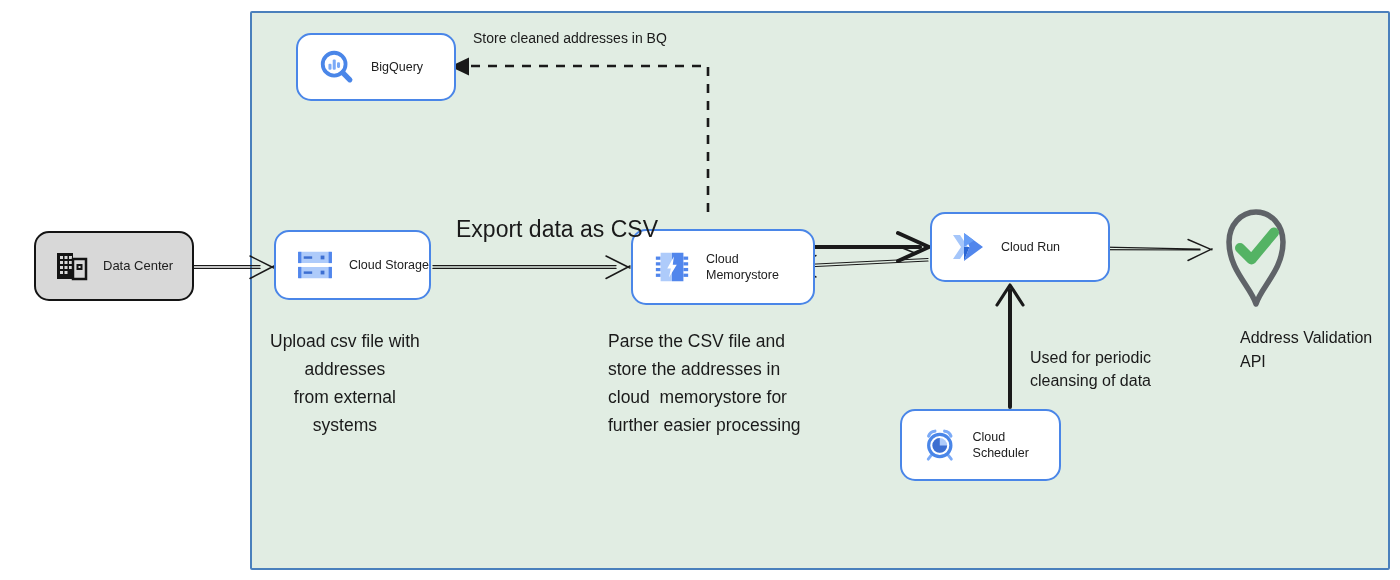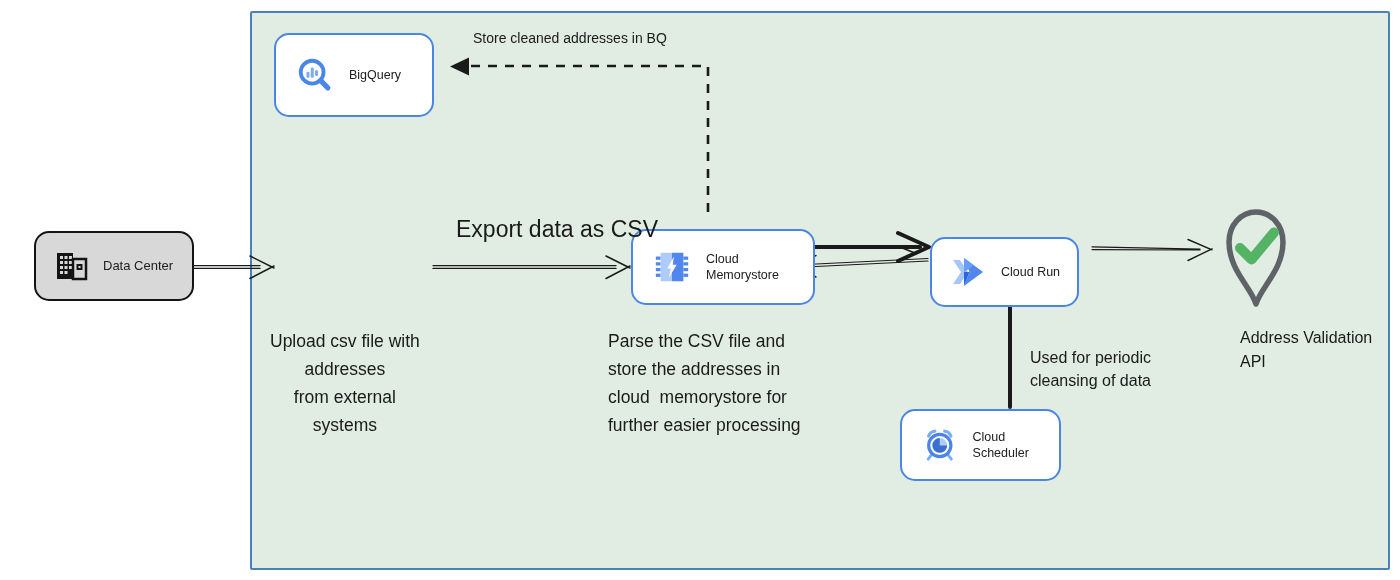--- a/index.html
+++ b/index.html
@@ -16,24 +16,24 @@
     position:absolute;display:flex;align-items:center;gap:15px;
     background:#ffffff;border:2px solid #4a86e8;border-radius:15px;
     box-sizing:border-box;padding-left:20px;
   }
   .node .nlabel{font-size:12.5px;line-height:16px;color:#202020;white-space:pre-line;}
   .node-datacenter{
     left:10px;top:231px;width:160px;height:70px;
     background:#d8d8d8;border:2.5px solid #141414;border-radius:15px;margin-left:24px;
   }
   .node-datacenter .nlabel{font-size:13px;}
-  .node-bigquery{left:274px;top:33px;width:160px;height:84px;}
+  .node-bigquery{left:296px;top:33px;width:160px;height:68px;}
   .node-storage{left:274px;top:230px;width:157px;height:70px;}
   .node-memorystore{left:631px;top:229px;width:184px;height:76px;}
-  .node-run{left:930px;top:212px;width:149px;height:70px;margin-top:25px;}
+  .node-run{left:930px;top:212px;width:180px;height:70px;}
   .node-scheduler{left:900px;top:409px;width:161px;height:72px;}
   .pin{position:absolute;left:1221px;top:206px;width:70px;height:104px;}
   .lbl{position:absolute;white-space:pre-wrap;}
   .lbl-store{left:473px;top:30px;font-size:14px;}
   .lbl-export{left:456px;top:216px;font-size:23px;}
   .lbl-upload{left:270px;top:327px;font-size:17.5px;line-height:28px;text-align:center;}
   .lbl-parse{left:608px;top:327px;font-size:17.5px;line-height:28px;}
   .lbl-periodic{left:1030px;top:346px;font-size:16px;line-height:23px;}
   .lbl-validation{left:1240px;top:326px;font-size:16px;line-height:24px;}
 </style>
@@ -112,20 +112,39 @@
       <g fill="#7baaf7">
         <rect x="11" y="16.5" width="3.2" height="6.5" rx="1.2"></rect>
         <rect x="15.5" y="12" width="3.2" height="11" rx="1.2"></rect>
         <rect x="20" y="15" width="3.2" height="6" rx="1.2"></rect>
       </g>
       <path d="M26,26 L33.5,33.5" stroke="#4a86e8" stroke-width="5.5" stroke-linecap="round"></path>
     </svg>
     <span class="nlabel">BigQuery</span>
   </div>
 
+  <div class="node node-storage">
+    <svg class="icon" width="38" height="32" viewBox="0 0 40 34">
+      <g>
+        <rect x="2" y="3" width="36" height="12" rx="1" fill="#aecbfa"></rect>
+        <rect x="2" y="3" width="3.5" height="12" fill="#5186ec"></rect>
+        <rect x="34.5" y="3" width="3.5" height="12" fill="#5186ec"></rect>
+        <rect x="8" y="7.8" width="9" height="2.6" fill="#3d6fd1"></rect>
+        <rect x="26" y="7" width="4" height="4" fill="#3d6fd1"></rect>
+      </g>
+      <g>
+        <rect x="2" y="19" width="36" height="12" rx="1" fill="#aecbfa"></rect>
+        <rect x="2" y="19" width="3.5" height="12" fill="#5186ec"></rect>
+        <rect x="34.5" y="19" width="3.5" height="12" fill="#5186ec"></rect>
+        <rect x="8" y="23.8" width="9" height="2.6" fill="#3d6fd1"></rect>
+        <rect x="26" y="23" width="4" height="4" fill="#3d6fd1"></rect>
+      </g>
+    </svg>
+    <span class="nlabel">Cloud Storage</span>
+  </div>
 
   <div class="node node-memorystore">
     <svg class="icon" width="38" height="40" viewBox="0 0 40 40">
       <g fill="#5186ec">
         <rect x="3" y="9" width="5" height="3.4"></rect>
           <rect x="3" y="15" width="5" height="3.4"></rect>
         <rect x="3" y="21" width="5" height="3.4"></rect>
           <rect x="3" y="27" width="5" height="3.4"></rect>
         <rect x="32" y="9" width="5" height="3.4"></rect>
           <rect x="32" y="15" width="5" height="3.4"></rect>

